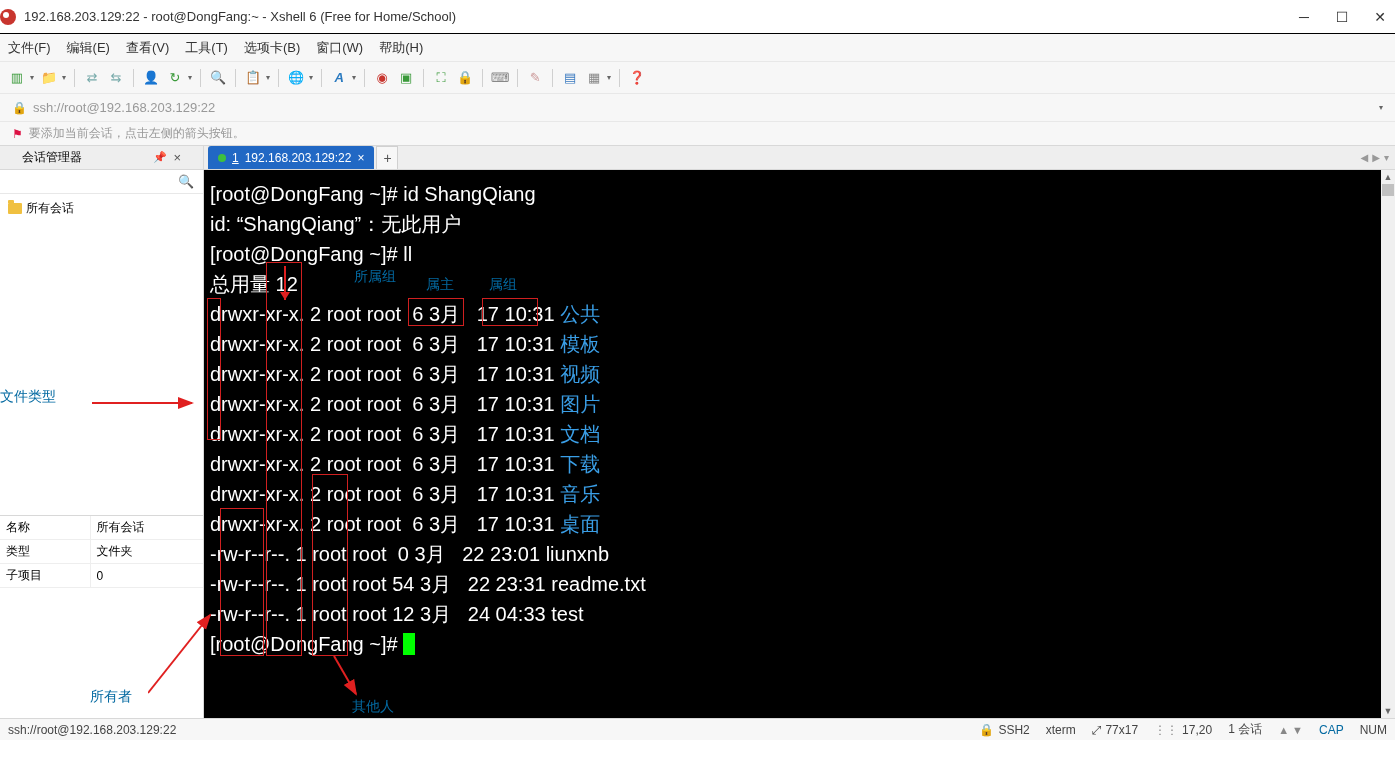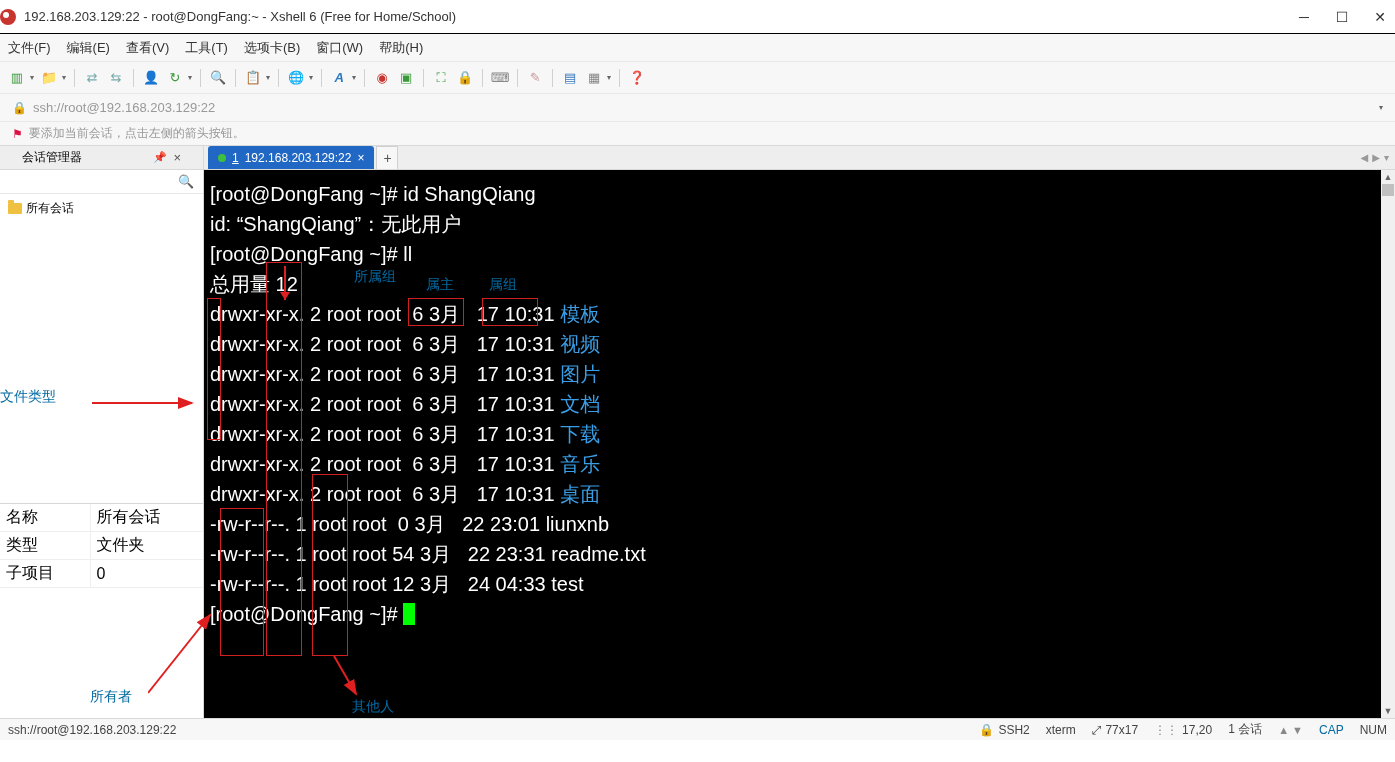--- a/index.html
+++ b/index.html
@@ -42,21 +42,21 @@
 .side-head { height: 24px; display: flex; align-items: center; padding: 0 22px; background: #eee; border-bottom: 1px solid #d8d8d8; font-size: 12px; }
 .side-head .title { flex: 1; }
 .side-head .pin { font-size: 11px; margin-right: 6px; color: #555; }
 .side-head .close { font-size: 13px; color: #555; }
 .side-search { height: 24px; border-bottom: 1px solid #e8e8e8; display: flex; align-items: center; justify-content: flex-end; padding: 0 8px; }
 .side-search .mag { color: #bbb; font-size: 13px; }
 .side-tree { flex: 1; padding: 4px 8px; font-size: 12px; }
 .tree-item { display: flex; align-items: center; gap: 4px; padding: 2px 0; }
 .folder-icon { width: 14px; height: 11px; background: #f0c040; border-radius: 1px; display: inline-block; position: relative; }
 .folder-icon::before { content: ""; position: absolute; top: -3px; left: 0; width: 6px; height: 3px; background: #f0c040; border-radius: 1px 1px 0 0; }
-.side-props { border-top: 1px solid #d8d8d8; font-size: 16px; }
+.side-props { border-top: 1px solid #d8d8d8; font-size: 12px; }
 .side-props table { width: 100%; border-collapse: collapse; }
 .side-props td { padding: 3px 6px; border-bottom: 1px solid #eee; }
 .side-props td:first-child { width: 90px; border-right: 1px solid #eee; }
 
 
 .content { flex: 1; display: flex; flex-direction: column; position: relative; }
 .tabstrip { height: 24px; display: flex; align-items: stretch; background: #eee; border-bottom: 1px solid #d8d8d8; }
 .tab { display: flex; align-items: center; padding: 0 10px; background: #2168c4; color: #fff; font-size: 12px; gap: 6px; border-top-left-radius: 3px; border-top-right-radius: 3px; margin-left: 4px; }
 .tab .dot { width: 8px; height: 8px; background: #3ec03e; border-radius: 50%; }
 .tab .num { text-decoration: underline; }
@@ -233,20 +233,21 @@
         <span>▾</span>
       </div>
     </div>
 
     <div class="terminal">
       <div class="tline"><span>[root@DongFang ~]# </span><span>id ShangQiang</span></div>
       <div class="tline">id: “ShangQiang”：无此用户</div>
       <div class="tline"><span>[root@DongFang ~]# </span><span>ll</span></div>
       <div class="tline">总用量 12</div>
       <div id="rows">
+          <div class="tline">drwxr-xr-x. 2 root root  6 3月   17 10:31 <span class="c-blue">公共</span></div>
           <div class="tline">drwxr-xr-x. 2 root root  6 3月   17 10:31 <span class="c-blue">模板</span></div>
           <div class="tline">drwxr-xr-x. 2 root root  6 3月   17 10:31 <span class="c-blue">视频</span></div>
           <div class="tline">drwxr-xr-x. 2 root root  6 3月   17 10:31 <span class="c-blue">图片</span></div>
           <div class="tline">drwxr-xr-x. 2 root root  6 3月   17 10:31 <span class="c-blue">文档</span></div>
           <div class="tline">drwxr-xr-x. 2 root root  6 3月   17 10:31 <span class="c-blue">下载</span></div>
           <div class="tline">drwxr-xr-x. 2 root root  6 3月   17 10:31 <span class="c-blue">音乐</span></div>
           <div class="tline">drwxr-xr-x. 2 root root  6 3月   17 10:31 <span class="c-blue">桌面</span></div>
           <div class="tline">-rw-r--r--. 1 root root  0 3月   22 23:01 <span class="">liunxnb</span></div>
           <div class="tline">-rw-r--r--. 1 root root 54 3月   22 23:31 <span class="">readme.txt</span></div>
           <div class="tline">-rw-r--r--. 1 root root 12 3月   24 04:33 <span class="">test</span></div>

